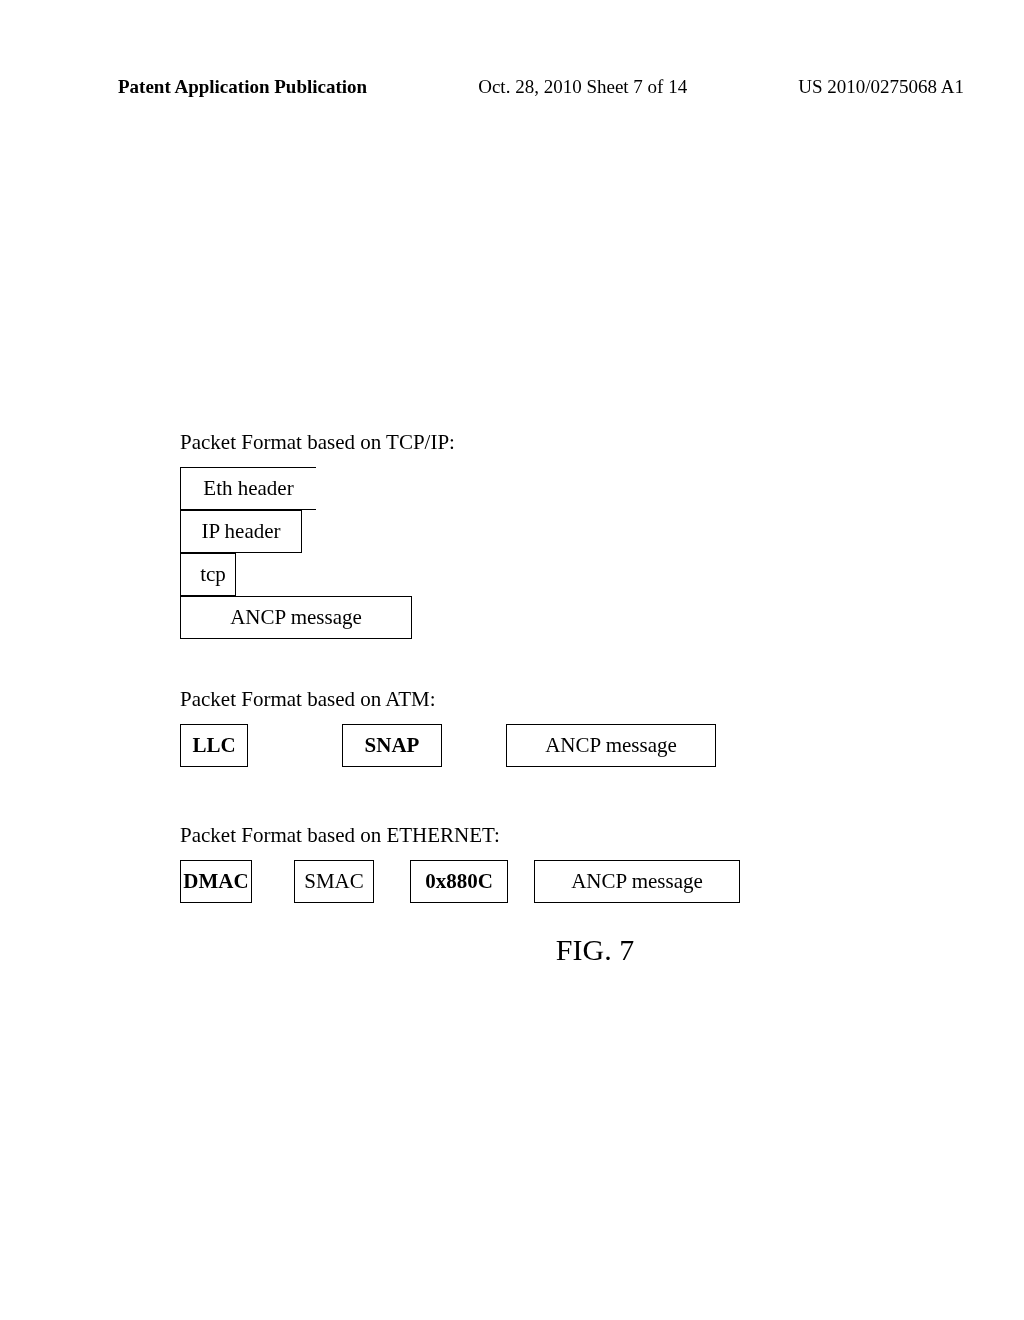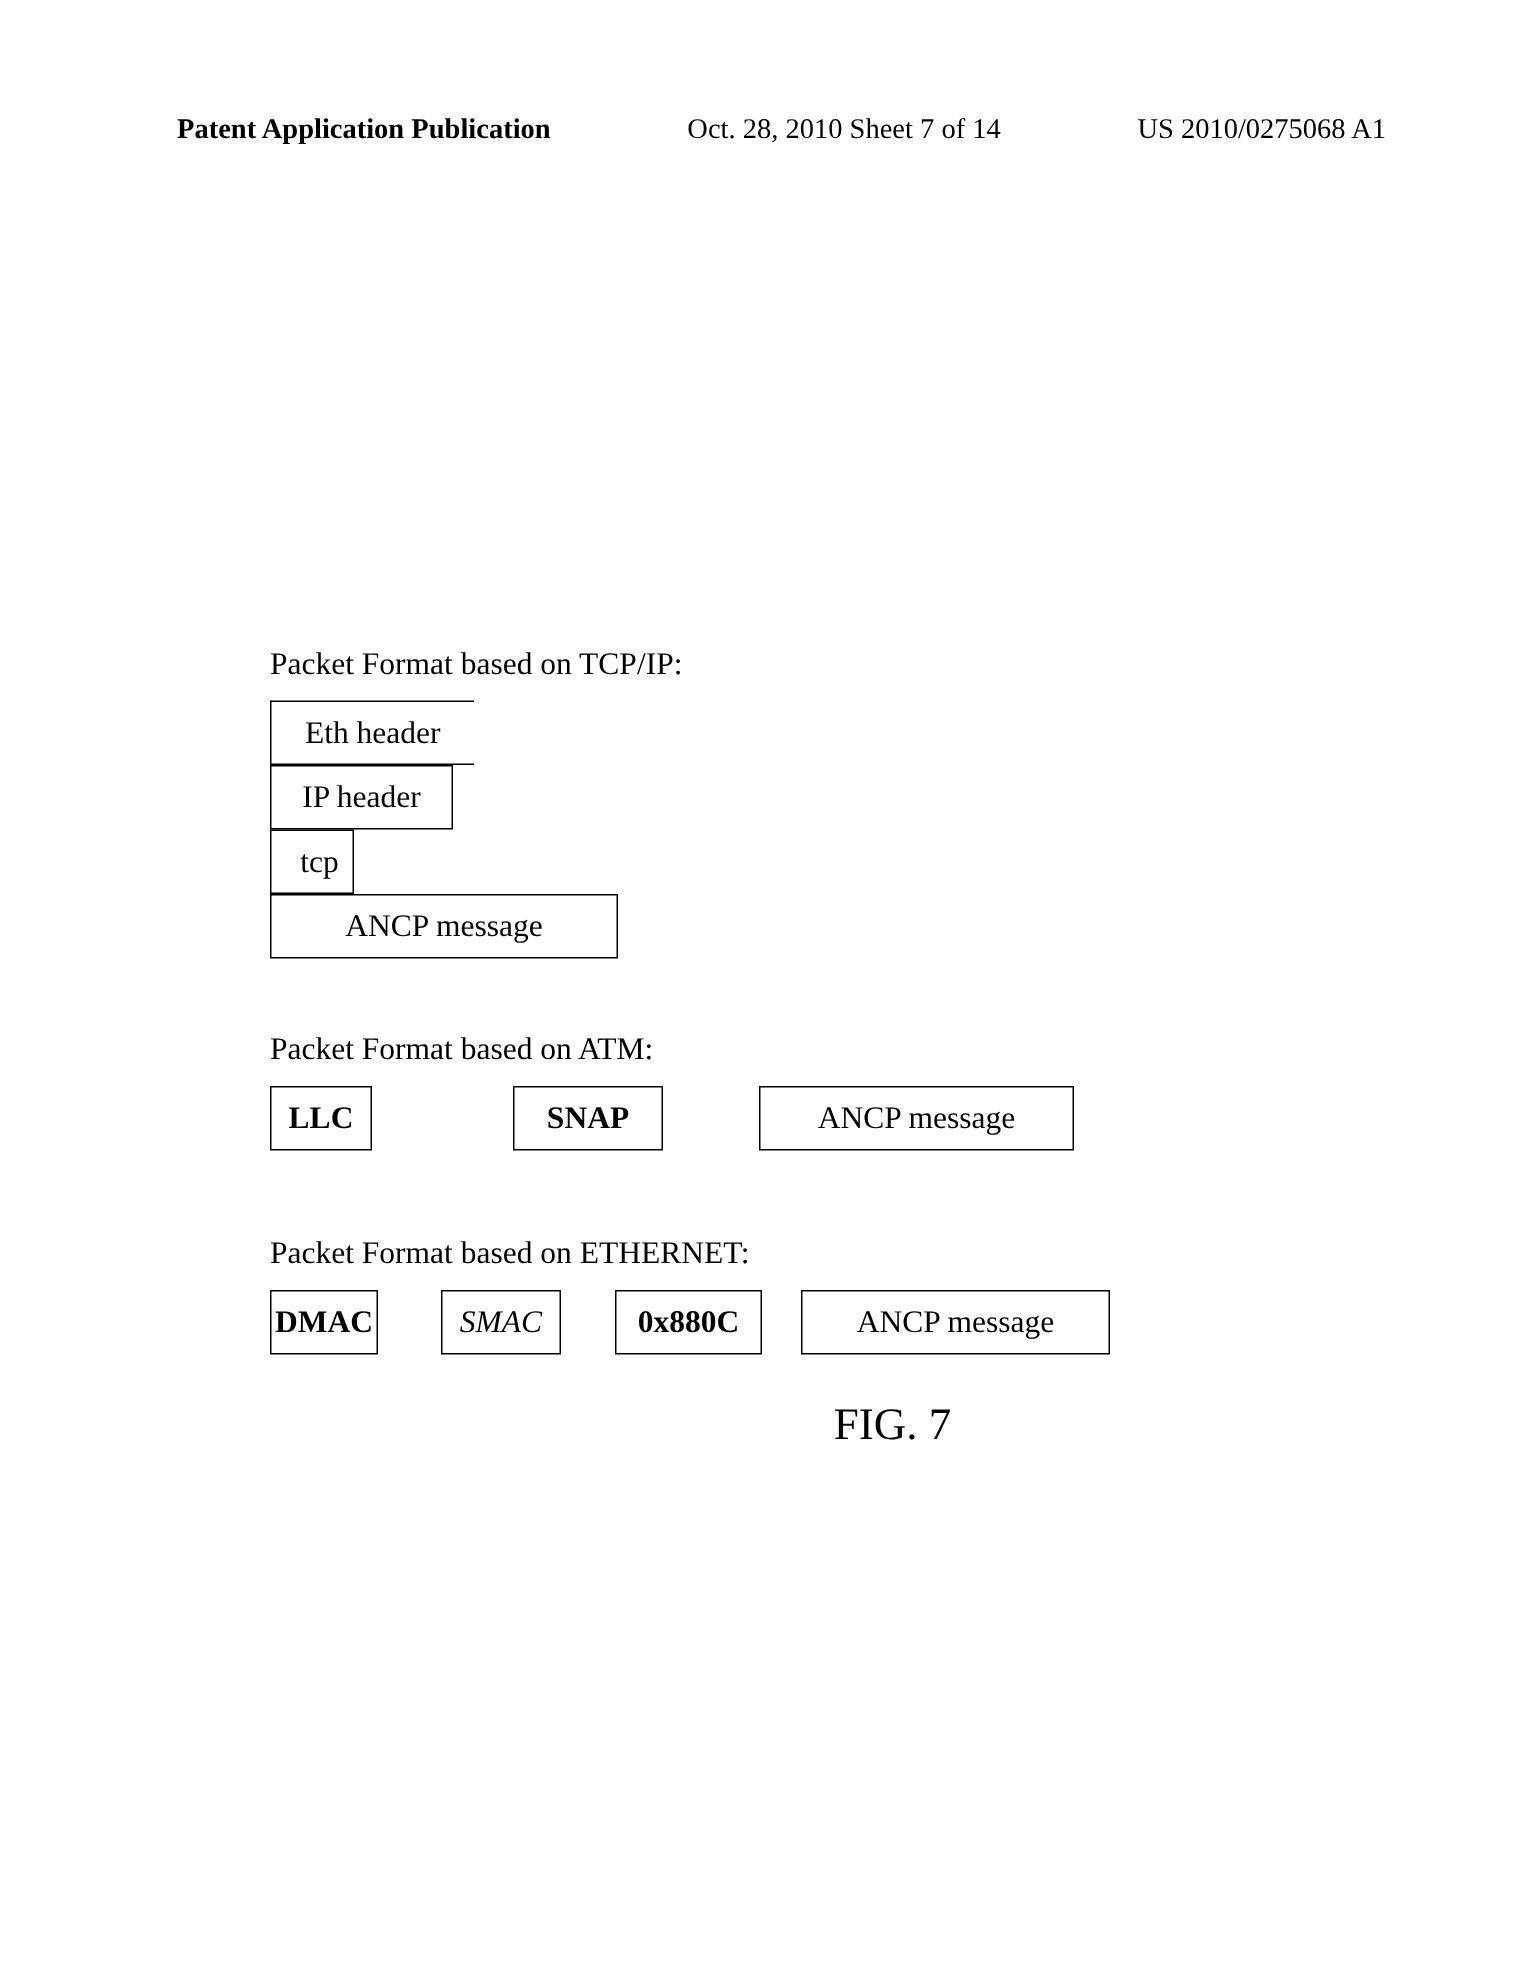--- a/index.html
+++ b/index.html
@@ -16,21 +16,21 @@
       position: relative;
     }
     
     .header {
       position: absolute;
       top: 76px;
       left: 0;
       width: 100%;
       display: flex;
       justify-content: space-between;
-      padding: 0 100px 0 118px;
+      padding: 0 60px 0 118px;
       font-size: 19px;
     }
     
     .header-left {
       font-weight: bold;
     }
     
     .header-center {
     }
     
@@ -151,21 +151,20 @@
     .box-ancp-atm {
       width: 210px;
     }
     
     .box-dmac {
       width: 72px;
     }
     
     .box-smac {
       width: 80px;
-      font-style: italic;
     }
     
     .box-880c {
       width: 98px;
     }
     
     .box-ancp-eth {
       width: 206px;
     }
     

